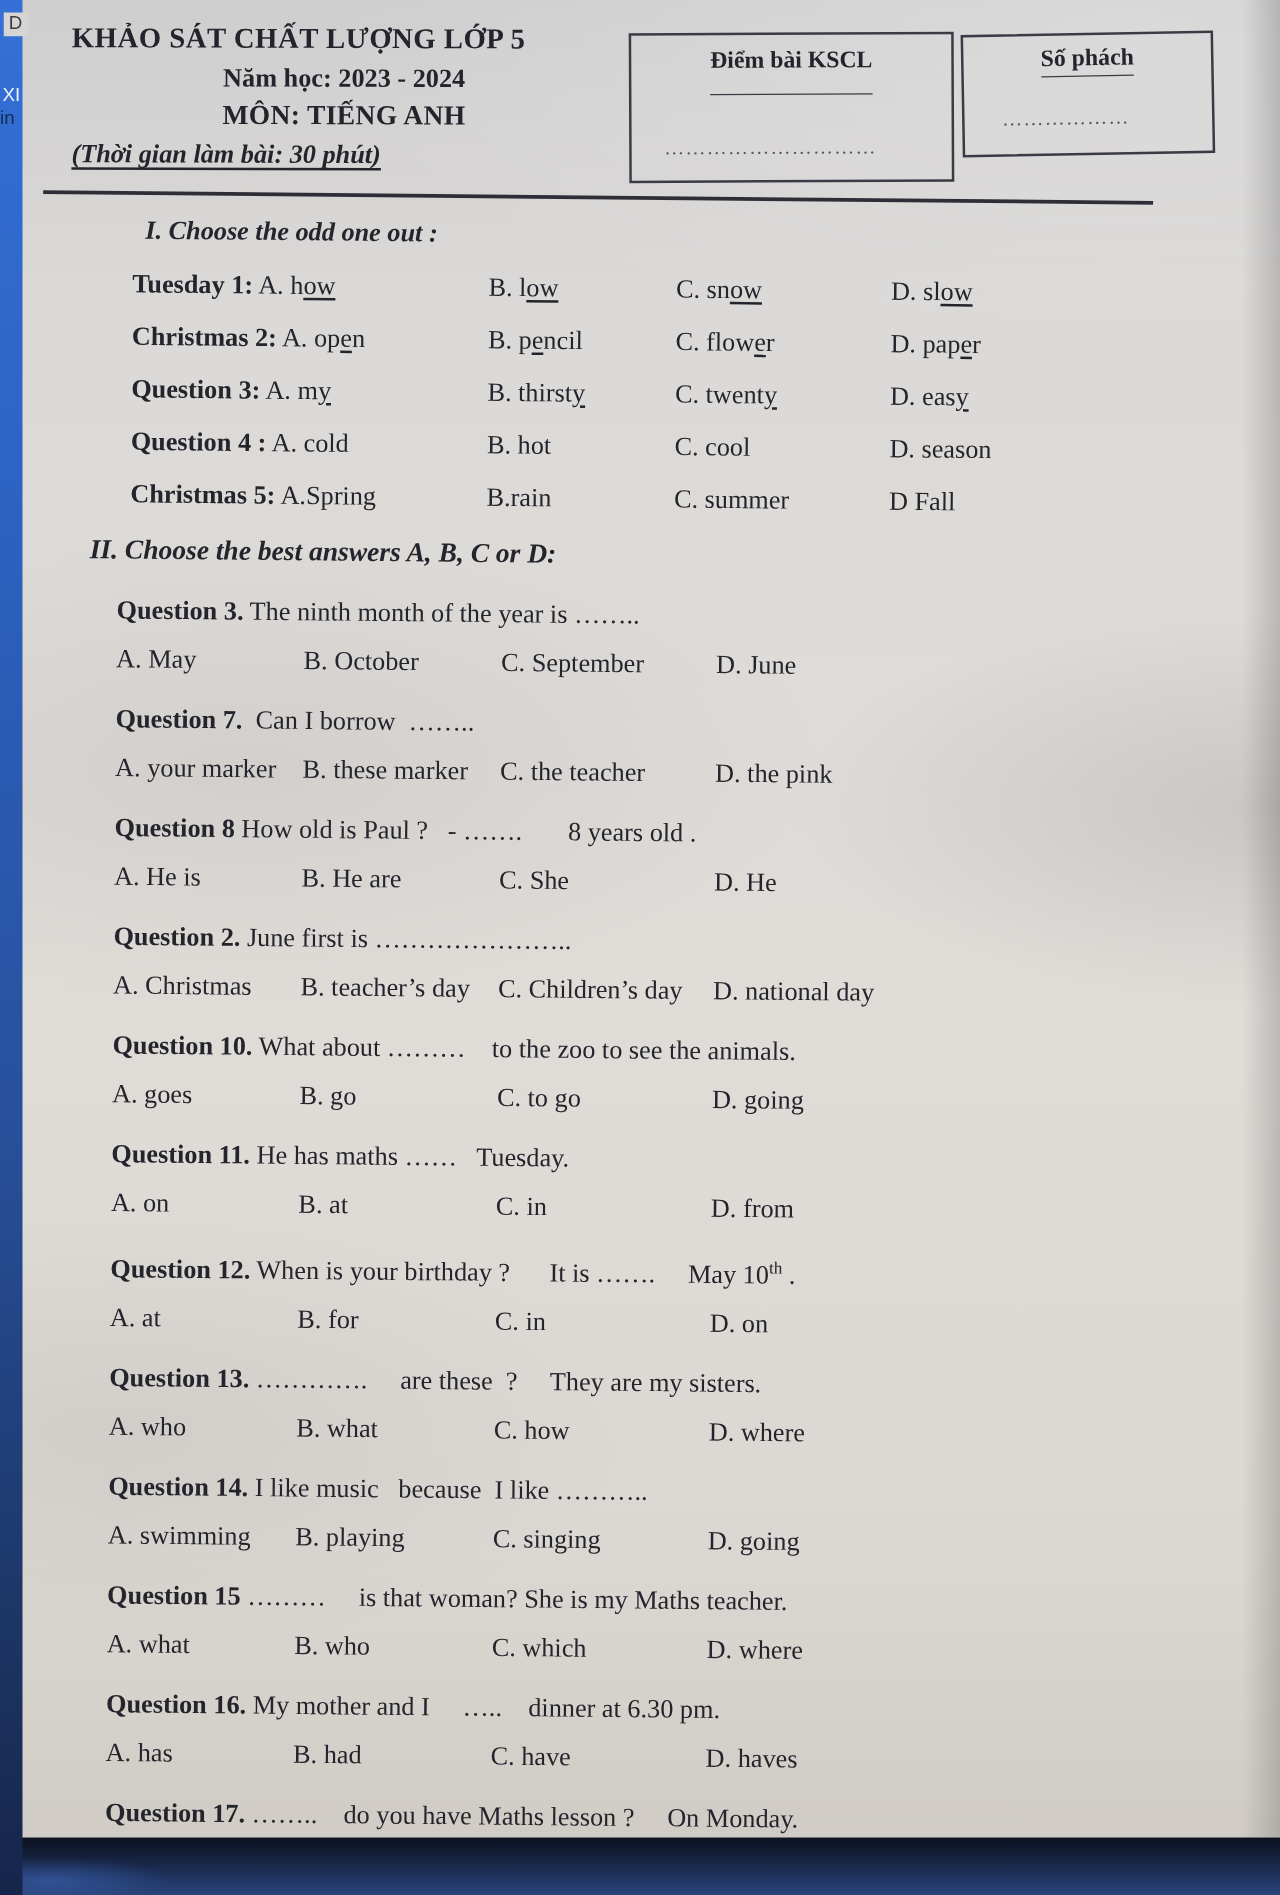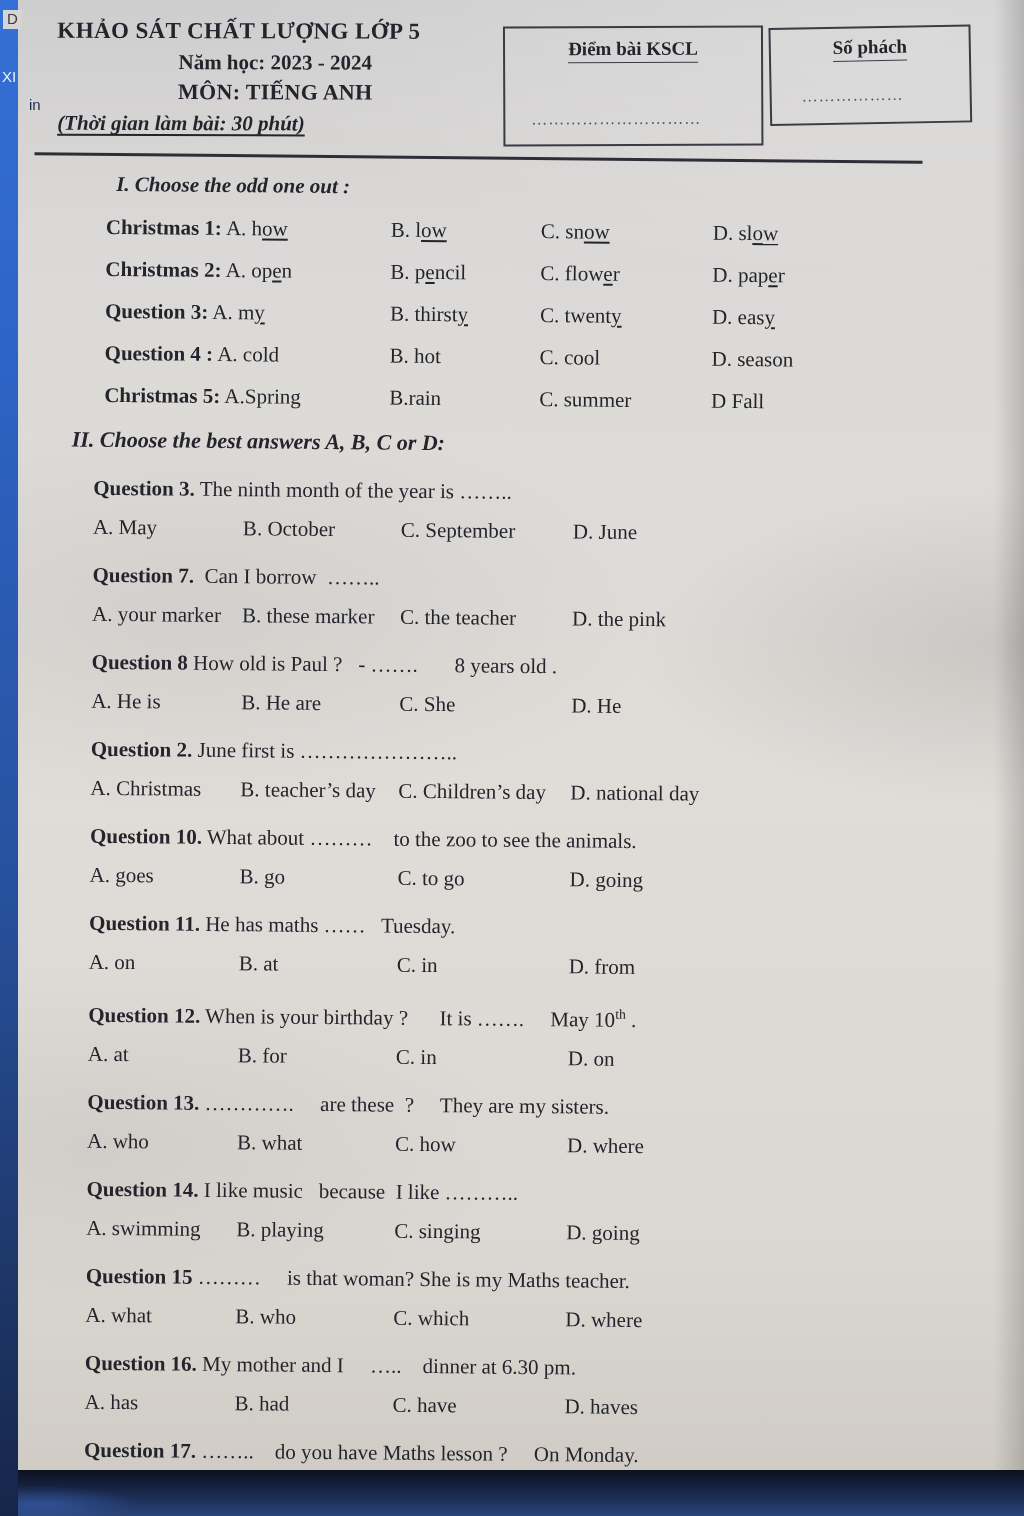--- a/index.html
+++ b/index.html
@@ -12,21 +12,21 @@
   .scene{position:relative;width:1024px;height:1516px;}
 
   
   .edge-strip{
     position:absolute;left:0;top:0;width:18px;height:1516px;z-index:3;
     background:linear-gradient(180deg,#3570d6 0%,#2d63c4 25%,#27509b 60%,#1d3667 85%,#16254a 100%);
   }
   .edge-mark{position:absolute;font-family:"Liberation Sans",sans-serif;font-size:15px;}
   .edge-mark.m0{left:3px;top:10px;color:#3a3a42;background:#d6d5d3;padding:0 4px 2px 4px;}
   .edge-mark.m1{left:2px;top:68px;color:#eef2fa;}
-  .edge-mark.m2{left:0px;top:96px;color:#152c55;margin-left:29px;}
+  .edge-mark.m2{left:0px;top:86px;color:#152c55;}
 
   
   .paper{
     position:absolute;left:14px;top:0;right:0;bottom:46px;z-index:2;overflow:hidden;
     background:
       linear-gradient(270deg, rgba(0,0,0,0.16), rgba(0,0,0,0) 3%),
       radial-gradient(1100px 420px at 88% 2%, rgba(255,255,255,0.22), rgba(255,255,255,0) 60%),
       radial-gradient(800px 330px at 18% 42%, rgba(0,0,0,0.06), rgba(0,0,0,0) 60%),
       radial-gradient(640px 260px at 100% 44%, rgba(0,0,0,0.10), rgba(0,0,0,0) 62%),
       radial-gradient(700px 300px at 8% 78%, rgba(0,0,0,0.05), rgba(0,0,0,0) 60%),
@@ -42,21 +42,21 @@
   .subject{font-size:22px;font-weight:bold;text-align:center;margin-top:4px;letter-spacing:0.3px;}
   .time{font-size:21px;font-weight:bold;font-style:italic;margin-top:6px;text-decoration:underline;text-underline-offset:4px;}
   .score-box{
     width:256px;height:116px;border:2px solid #3b3b46;margin-left:10px;margin-top:4px;
     position:relative;transform:rotate(-0.8deg);
   }
   .score-box .box-label{
     position:absolute;top:10px;left:0;right:0;text-align:center;
     font-size:19px;font-weight:bold;
   }
-  .score-box .box-label span{border-bottom:1.6px solid #3b3b46;padding-bottom:3px;}
+  .score-box .box-label span{border-bottom:1.6px solid #3b3b46;padding-bottom:16px;}
   .score-box .box-dots{position:absolute;bottom:16px;left:26px;font-size:16px;color:#55555e;letter-spacing:1px;}
   .code-box{
     width:198px;height:94px;border:2px solid #3b3b46;margin-left:6px;margin-top:2px;
     position:relative;transform:rotate(-1.6deg);
   }
   .code-box .box-label{position:absolute;top:8px;left:0;right:0;text-align:center;font-size:19px;font-weight:bold;}
   .code-box .box-label span{border-bottom:1.6px solid #3b3b46;padding-bottom:3px;}
   .code-box .box-dots{position:absolute;bottom:18px;left:30px;font-size:16px;color:#55555e;letter-spacing:1px;}
 
   .rule{height:0;border-top:3px solid #2e2e39;margin:12px 100px 0 22px;}
@@ -114,21 +114,21 @@
           <div class="box-label"><span>Số phách</span></div>
           <div class="box-dots">………………</div>
         </div>
       </div>
 
       <div class="rule"></div>
 
       <div class="sec1-heading">I.  Choose the odd one out :</div>
       <div class="sec1-rows" id="sec1-rows">
           <div class="q1-row">
-            <div><span class="qlabel">Christmas 1:</span> A.  h<u>ow</u></div>
+            <div><span class="qlabel">Tuesday 1:</span> A.  h<u>ow</u></div>
             <div>B. l<u>ow</u></div>
             <div>C. sn<u>ow</u></div>
             <div>D. sl<u>ow</u></div>
           </div>
           <div class="q1-row">
             <div><span class="qlabel">Christmas 2:</span> A. op<u>e</u>n</div>
             <div>B. p<u>e</u>ncil</div>
             <div>C. flow<u>e</u>r</div>
             <div>D. pap<u>e</u>r</div>
           </div>

